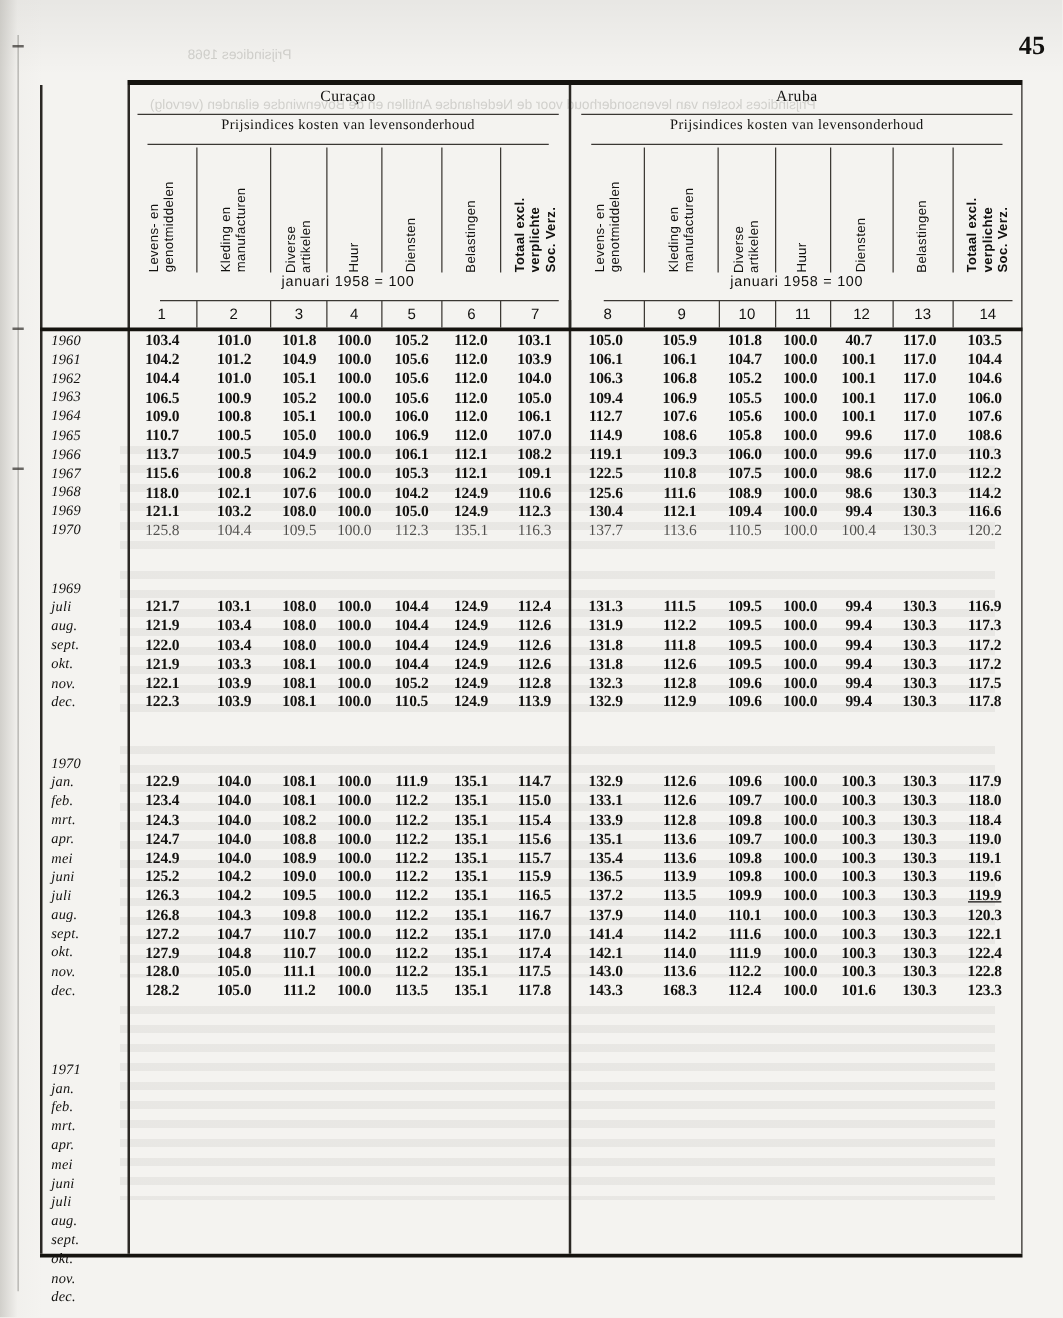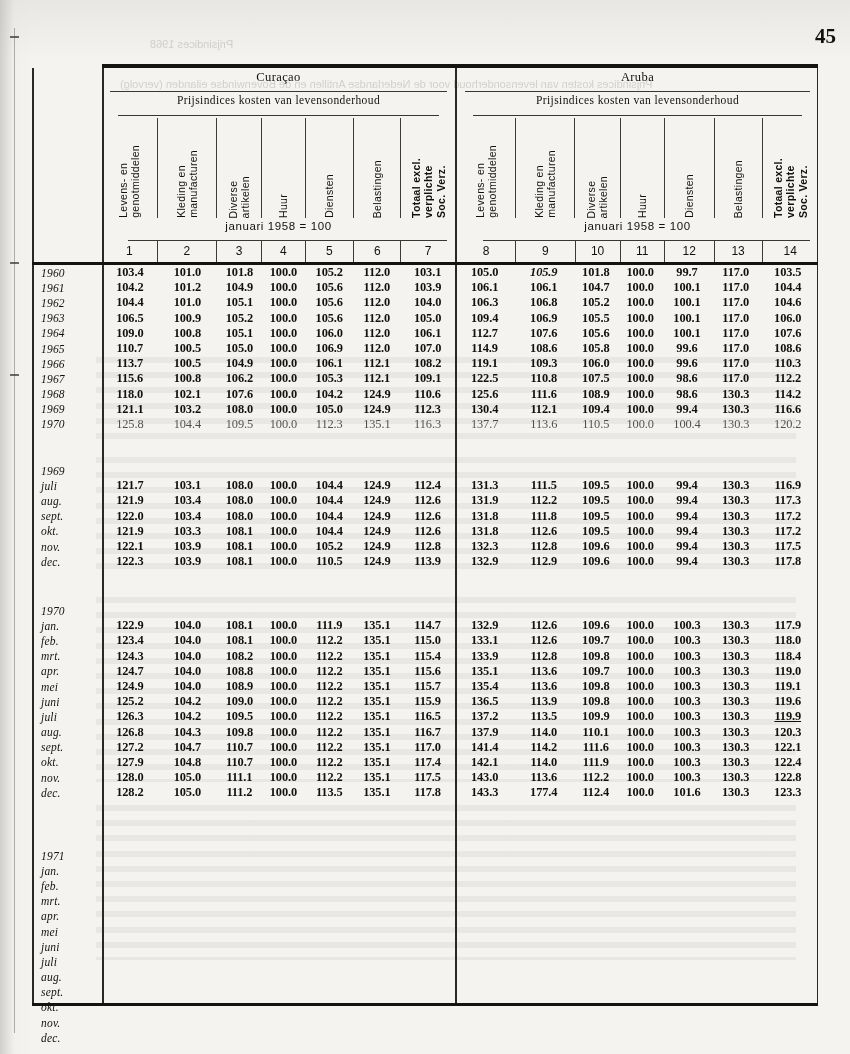--- a/index.html
+++ b/index.html
@@ -382,24 +382,24 @@
             <div class="rlab">1960</div>
             <div class="cells">
               <div class="cell" style="width: 55.6896px;">103.4</div>
               <div class="cell" style="width: 59.2824px;">101.0</div>
               <div class="cell" style="width: 44.9109px;">101.8</div>
               <div class="cell" style="width: 43.1145px;">100.0</div>
               <div class="cell" style="width: 48.5038px;">105.2</div>
               <div class="cell" style="width: 46.7074px;">112.0</div>
               <div class="cell" style="width: 54.7913px;">103.1</div>
               <div class="cell" style="width: 59.2116px;">105.0</div>
-              <div class="cell" style="width: 59.2116px; font-style: italic;">105.9</div>
+              <div class="cell" style="width: 59.2116px;">105.9</div>
               <div class="cell" style="width: 44.8862px;">101.8</div>
               <div class="cell" style="width: 43.9312px;">100.0</div>
-              <div class="cell" style="width: 49.6614px;">99.7</div>
+              <div class="cell" style="width: 49.6614px;">40.7</div>
               <div class="cell" style="width: 47.7513px;">117.0</div>
               <div class="cell" style="width: 56.3466px;">103.5</div>
             </div>
           </div>
           <div class="drow">
             <div class="rlab">1961</div>
             <div class="cells">
               <div class="cell" style="width: 55.6896px;">104.2</div>
               <div class="cell" style="width: 59.2824px;">101.2</div>
               <div class="cell" style="width: 44.9109px;">104.9</div>
@@ -926,21 +926,21 @@
             <div class="rlab">dec.</div>
             <div class="cells">
               <div class="cell" style="width: 55.6896px;">128.2</div>
               <div class="cell" style="width: 59.2824px;">105.0</div>
               <div class="cell" style="width: 44.9109px;">111.2</div>
               <div class="cell" style="width: 43.1145px;">100.0</div>
               <div class="cell" style="width: 48.5038px;">113.5</div>
               <div class="cell" style="width: 46.7074px;">135.1</div>
               <div class="cell" style="width: 54.7913px;">117.8</div>
               <div class="cell" style="width: 59.2116px;">143.3</div>
-              <div class="cell" style="width: 59.2116px;">177.4</div>
+              <div class="cell" style="width: 59.2116px;">168.3</div>
               <div class="cell" style="width: 44.8862px;">112.4</div>
               <div class="cell" style="width: 43.9312px;">100.0</div>
               <div class="cell" style="width: 49.6614px;">101.6</div>
               <div class="cell" style="width: 47.7513px;">130.3</div>
               <div class="cell" style="width: 56.3466px;">123.3</div>
             </div>
           </div>
         </div>
         <div class="rowgroup" style="top: 583px;">
           <div class="drow yearhdr">

